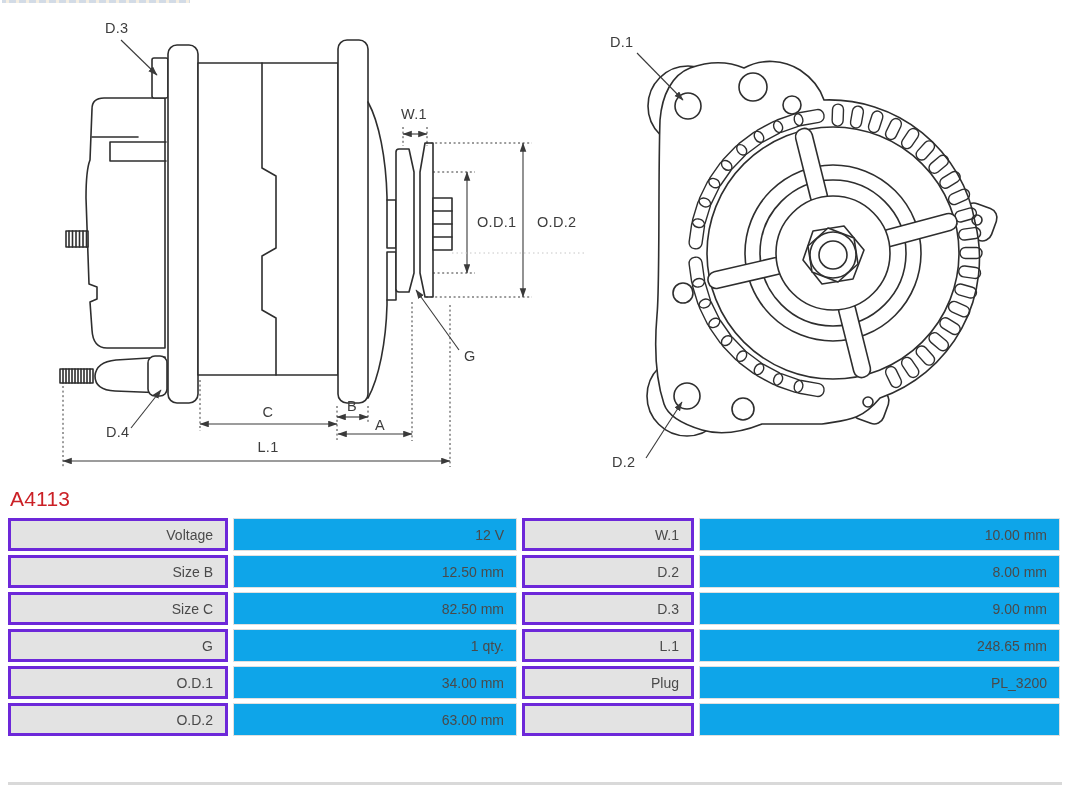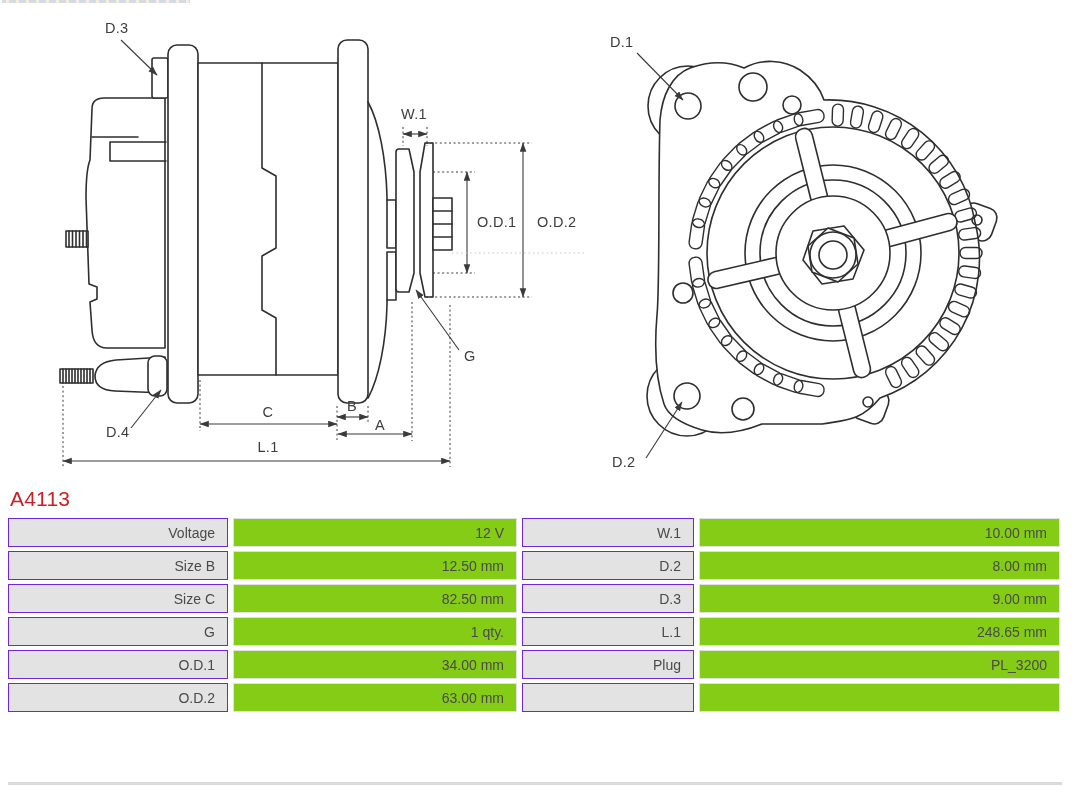--- a/index.html
+++ b/index.html
@@ -33,22 +33,22 @@
   
   table.spec-table{
     position:absolute;left:3px;top:514px;width:1062px;
     border-collapse:separate;border-spacing:5px 4px;table-layout:fixed;
     font-size:14px;color:#4a4a4a;
   }
   table.spec-table td{
     height:27px;padding:0 12px 0 0;text-align:right;vertical-align:middle;
     white-space:nowrap;overflow:hidden;
   }
-  td.lbl{background:#e3e3e3;border:1px solid #6d28d9;}
-  td.val{background:#84cc16;border:1px solid #e0e0e0;}
+  td.lbl{background:#e3e3e3;border:3px solid #6d28d9;}
+  td.val{background:#0ea5e9;border:1px solid #e0e0e0;}
   .bottom-edge{position:absolute;left:8px;top:782px;width:1054px;height:3px;background:#d9d9d9;}
 </style>
 </head>
 <body>
 
 <div class="logo-fragment"></div>
 
 <svg class="drawing" width="1080" height="485" viewBox="0 0 1080 485">
   <defs>
     <marker id="ah" markerWidth="9" markerHeight="7" refX="8" refY="3" orient="auto-start-reverse">

